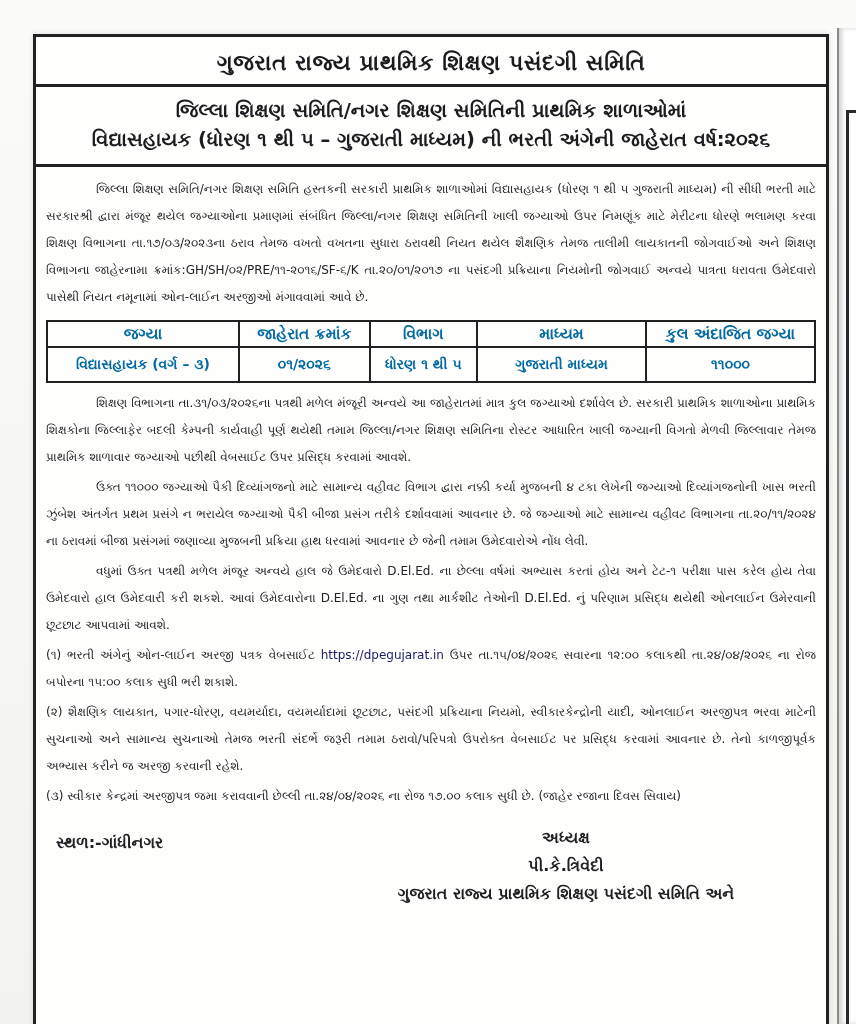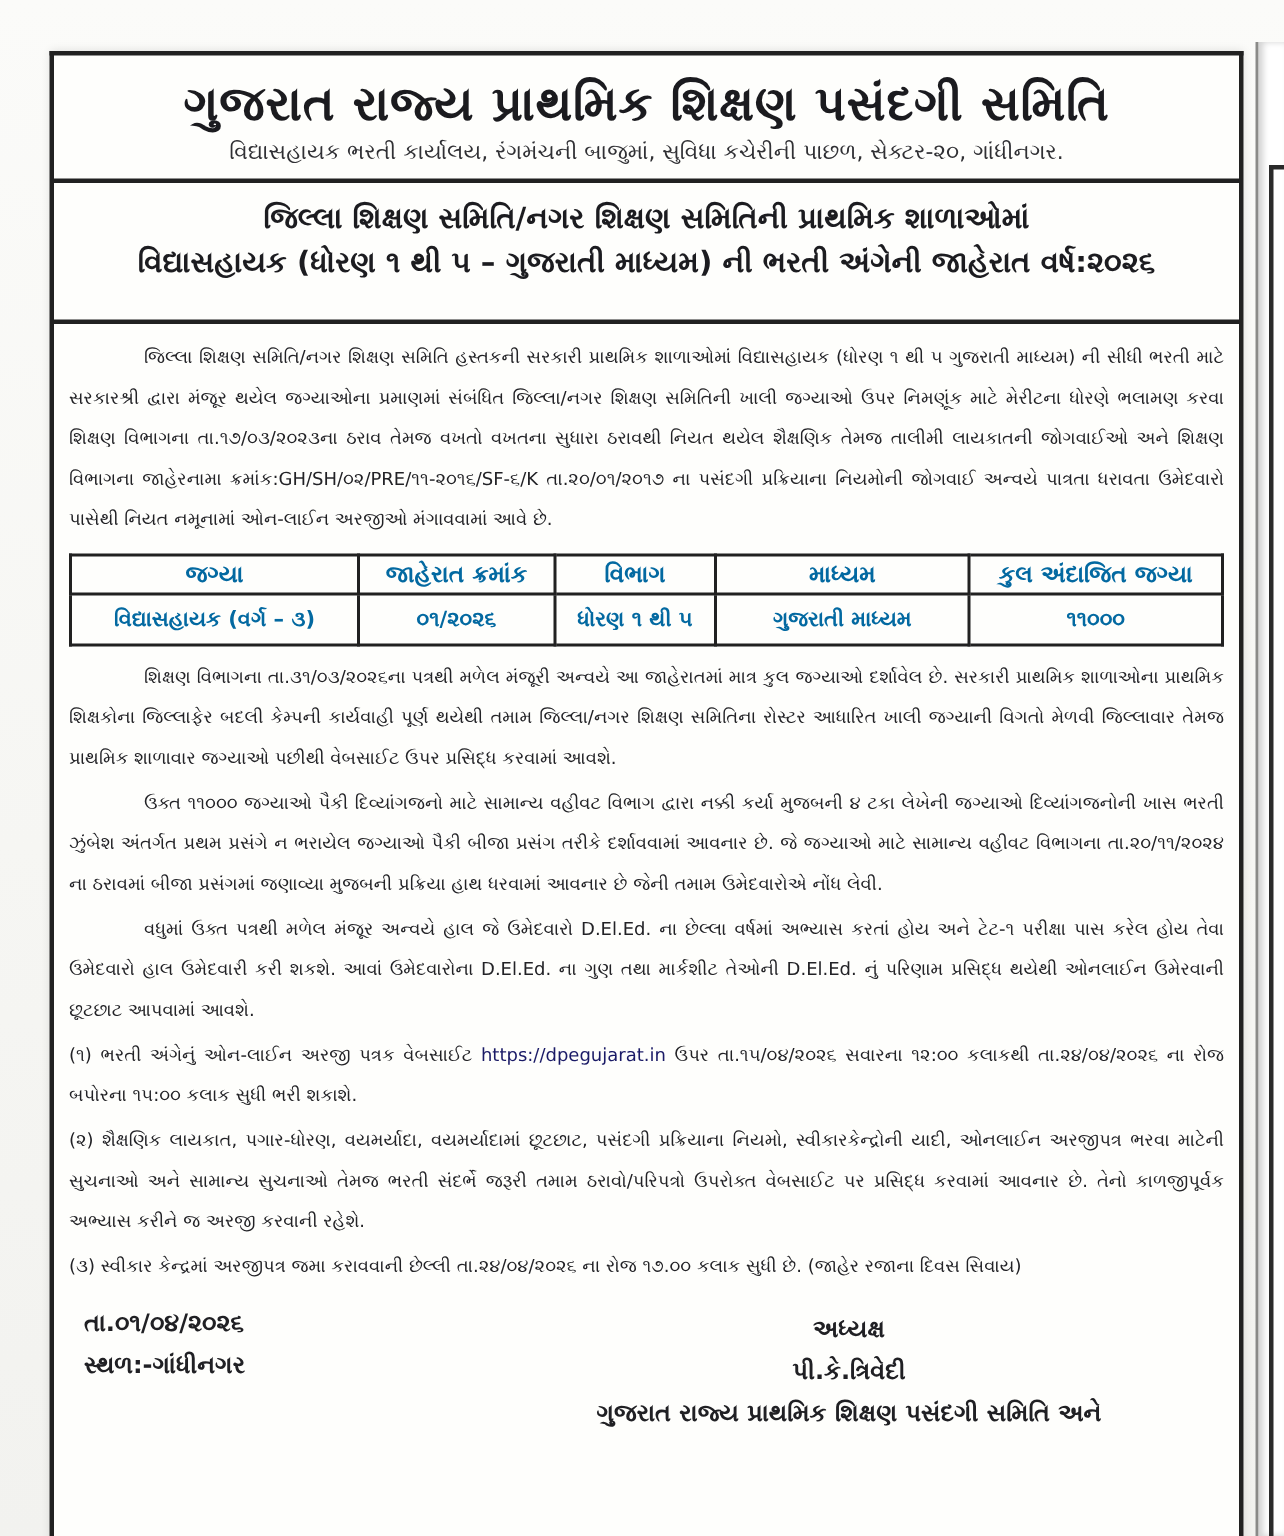--- a/index.html
+++ b/index.html
@@ -53,36 +53,36 @@
     box-shadow: 0 0 6px rgba(0,0,0,0.12);
   }
 
   
   .org-header {
     text-align: center;
     padding: 13px 10px 9px 10px;
     border-bottom: 3px solid #212121;
   }
   .org-title {
-    font-size: 32px;
+    font-size: 22px;
     font-weight: bold;
     letter-spacing: 0.5px;
     color: #1b1b1f;
   }
   .org-address {
     margin-top: 6px;
     font-size: 14.5px;
     color: #30３034;
     color: #303034;
   }
 
   
   .notice-title-box {
     text-align: center;
-    padding: 9px 26px 24px 26px;
+    padding: 9px 26px 10px 26px;
     border-bottom: 3px solid #212121;
   }
   .notice-title-box div {
     font-size: 19.5px;
     font-weight: bold;
     line-height: 29px;
     color: #1c1c20;
   }
 
   
@@ -160,21 +160,20 @@
 <div class="scan-page">
 
   <div class="adjacent-page">
     <div class="inner-border"></div>
   </div>
 
   <div class="main-document">
 
     <div class="org-header">
       <div class="org-title">ગુજરાત રાજ્ય પ્રાથમિક શિક્ષણ પસંદગી સમિતિ</div>
-      <div class="org-address">વિદ્યાસહાયક ભરતી કાર્યાલય, રંગમંચની બાજુમાં, સુવિધા કચેરીની પાછળ, સેક્ટર-૨૦,  ગાંધીનગર.</div>
     </div>
 
     <div class="notice-title-box">
       <div>જિલ્લા  શિક્ષણ સમિતિ/નગર શિક્ષણ સમિતિની પ્રાથમિક શાળાઓમાં</div>
       <div>વિદ્યાસહાયક (ધોરણ ૧ થી ૫ – ગુજરાતી માધ્યમ) ની ભરતી અંગેની જાહેરાત વર્ષ:૨૦૨૬</div>
     </div>
 
     <div class="doc-body">
 
       <p class="para">જિલ્લા શિક્ષણ સમિતિ/નગર શિક્ષણ સમિતિ હસ્તકની સરકારી પ્રાથમિક શાળાઓમાં વિદ્યાસહાયક (ધોરણ ૧ થી ૫ ગુજરાતી માધ્યમ) ની સીધી ભરતી માટે સરકારશ્રી દ્વારા મંજૂર થયેલ જગ્યાઓના પ્રમાણમાં સંબંધિત જિલ્લા/નગર શિક્ષણ સમિતિની ખાલી જગ્યાઓ ઉપર નિમણૂંક માટે મેરીટના ધોરણે ભલામણ કરવા શિક્ષણ વિભાગના તા.૧૭/૦૩/૨૦૨૩ના ઠરાવ તેમજ વખતો વખતના સુધારા ઠરાવથી નિયત થયેલ શૈક્ષણિક તેમજ તાલીમી લાયકાતની જોગવાઈઓ અને શિક્ષણ વિભાગના જાહેરનામા ક્રમાંક:GH/SH/૦૨/PRE/૧૧-૨૦૧૬/SF-૬/K તા.૨૦/૦૧/૨૦૧૭ ના પસંદગી પ્રક્રિયાના નિયમોની જોગવાઈ અન્વયે પાત્રતા ધરાવતા ઉમેદવારો પાસેથી નિયત નમૂનામાં ઓન-લાઈન અરજીઓ મંગાવવામાં આવે છે.</p>
@@ -207,21 +206,20 @@
       <p class="para">વધુમાં ઉક્ત પત્રથી મળેલ મંજૂર અન્વયે હાલ જે ઉમેદવારો D.El.Ed. ના છેલ્લા વર્ષમાં અભ્યાસ કરતાં હોય અને ટેટ-૧ પરીક્ષા પાસ કરેલ હોય તેવા ઉમેદવારો હાલ ઉમેદવારી કરી શકશે. આવાં ઉમેદવારોના D.El.Ed. ના ગુણ તથા માર્કશીટ તેઓની D.El.Ed. નું પરિણામ પ્રસિદ્ધ થયેથી ઓનલાઈન ઉમેરવાની છૂટછાટ આપવામાં આવશે.</p>
 
       <p class="para no-indent"><span>(૧) ભરતી અંગેનું ઓન-લાઈન અરજી પત્રક વેબસાઈટ </span><span class="website-link">https://dpegujarat.in</span><span> ઉપર તા.૧૫/૦૪/૨૦૨૬ સવારના ૧૨:૦૦ કલાકથી તા.૨૪/૦૪/૨૦૨૬ ના રોજ બપોરના ૧૫:૦૦ કલાક સુધી ભરી શકાશે.</span></p>
 
       <p class="para no-indent">(૨) શૈક્ષણિક લાયકાત, પગાર-ધોરણ, વયમર્યાદા, વયમર્યાદામાં છૂટછાટ, પસંદગી પ્રક્રિયાના નિયમો, સ્વીકારકેન્દ્રોની યાદી, ઓનલાઈન અરજીપત્ર ભરવા માટેની સુચનાઓ અને સામાન્ય સુચનાઓ તેમજ ભરતી સંદર્ભે જરૂરી તમામ ઠરાવો/પરિપત્રો ઉપરોક્ત વેબસાઈટ પર પ્રસિદ્ધ કરવામાં આવનાર છે. તેનો કાળજીપૂર્વક અભ્યાસ કરીને જ અરજી કરવાની રહેશે.</p>
 
       <p class="para no-indent">(૩) સ્વીકાર કેન્દ્રમાં અરજીપત્ર જમા કરાવવાની છેલ્લી તા.૨૪/૦૪/૨૦૨૬ ના રોજ ૧૭.૦૦ કલાક સુધી છે. (જાહેર રજાના દિવસ સિવાય)</p>
 
       <div class="doc-footer">
         <div class="footer-left">
-          <div class="footer-date">તા.૦૧/૦૪/૨૦૨૬</div>
           <div class="footer-place">સ્થળ:-ગાંધીનગર</div>
         </div>
         <div class="footer-right">
           <div>અધ્યક્ષ</div>
           <div>પી.કે.ત્રિવેદી</div>
           <div>ગુજરાત રાજ્ય પ્રાથમિક શિક્ષણ પસંદગી સમિતિ અને</div>
 
         </div>
       </div>
 

